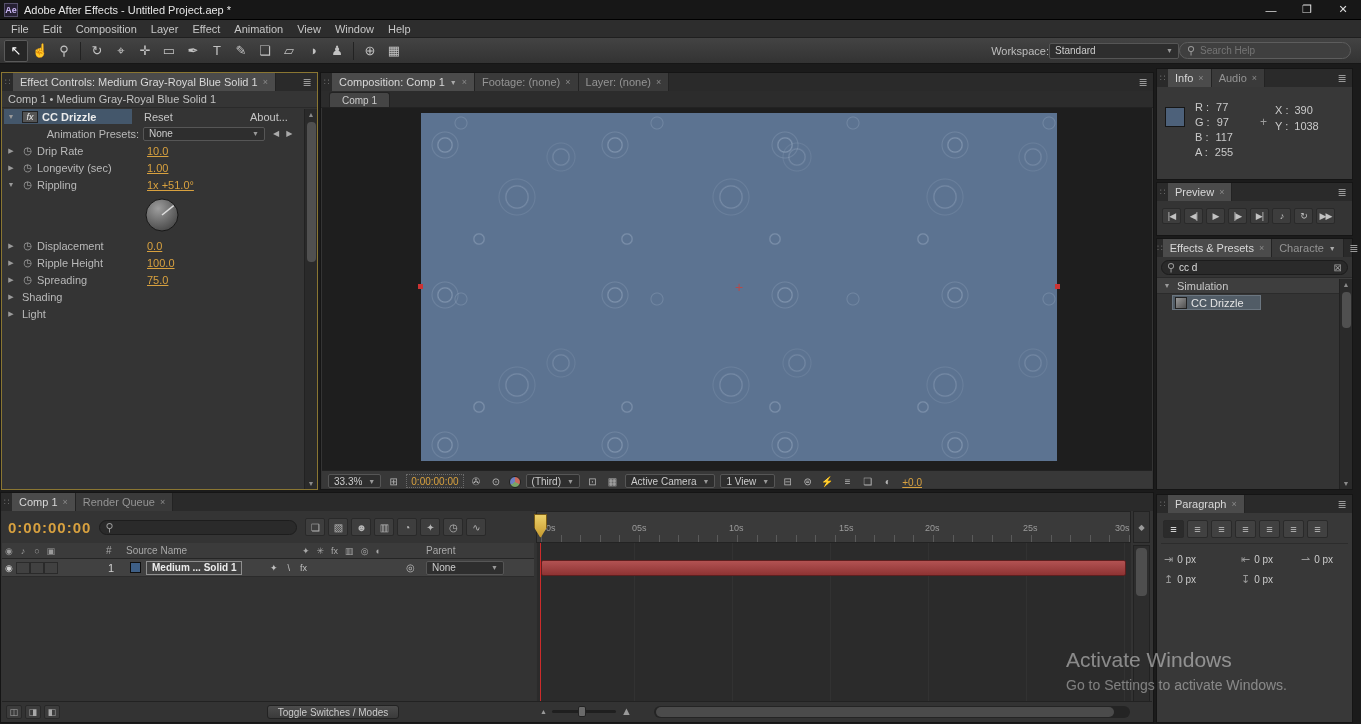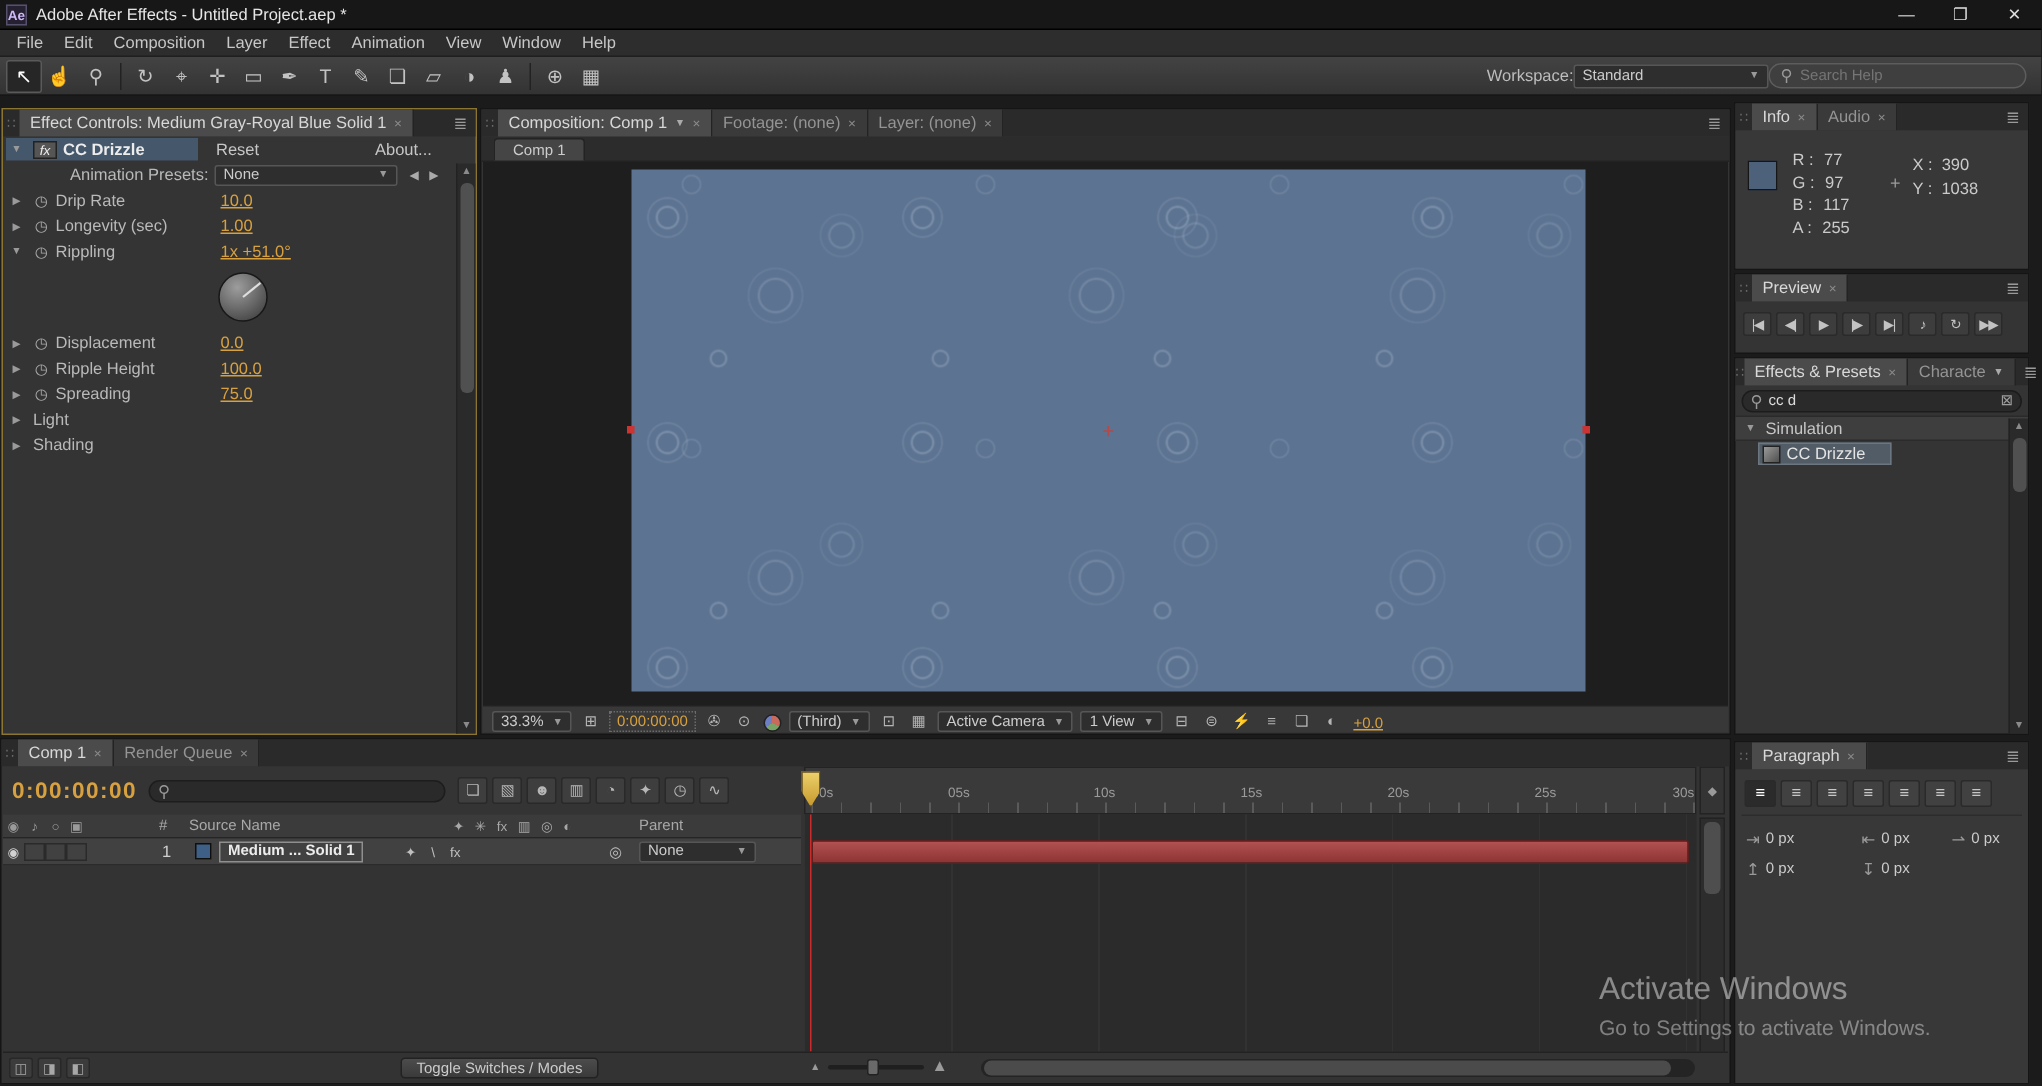--- a/index.html
+++ b/index.html
@@ -127,21 +127,21 @@
 
   
   .tl{left:0;top:492px;width:1154px;height:231px;position:absolute;background:#333;border:1px solid #151515}
   .tl-header{position:absolute;left:1px;top:18px;width:532px;height:32px;background:#343434;display:flex;align-items:center;gap:8px;padding:0 6px}
   .tl-timecode{color:#d8a13f;font-size:15px;font-weight:bold;letter-spacing:1px}
   .tl-search{width:198px;height:15px;border-radius:8px;background:#2a2a2a;border:1px solid #1d1d1d;display:flex;align-items:center;padding:0 5px;gap:4px;color:#888}
   .tl-hicons{display:flex;gap:3px}
   .tl-hbtn{width:20px;height:18px;display:flex;align-items:center;justify-content:center;color:#b6b6b6;background:#3e3e3e;border:1px solid #292929;border-radius:2px;font-size:10px}
   .ruler{position:absolute;left:535px;top:18px;width:595px;height:32px;background:#3a3a3a;border:1px solid #232323}
   .ruler-label{position:absolute;top:11px;color:#9b9b9b;font-size:9px}
-  .rl0{left:4px}.rl1{left:95px}.rl2{left:192px}.rl3{left:290px}.rl4{left:388px}.rl5{left:486px}.rl6{left:578px}
+  .rl0{left:4px}.rl1{left:95px}.rl2{left:192px}.rl3{left:302px}.rl4{left:388px}.rl5{left:486px}.rl6{left:578px}
   .ruler-ticks{position:absolute;left:4px;right:0;bottom:0;height:7px;background:repeating-linear-gradient(90deg,#5a5a5a 0 1px,transparent 1px 19.6px)}
   .marker-bin{position:absolute;left:1132px;top:18px;width:17px;height:32px;background:#343434;border:1px solid #232323;display:flex;align-items:center;justify-content:center;color:#9a9a9a;font-size:8px}
   .tl-cols{position:absolute;left:1px;top:50px;width:532px;height:16px;background:#3b3b3b;border-bottom:1px solid #252525;display:flex;align-items:center;font-size:10px;color:#a8a8a8}
   .av-cell{width:14px;text-align:center;font-size:9px;color:#9a9a9a}
   .col-idx{position:absolute;left:104px}
   .col-src{position:absolute;left:124px}
   .col-sw{position:absolute;left:300px;display:flex;gap:7px;font-size:9px}
   .col-parent{position:absolute;left:424px}
   .tl-layer{position:absolute;left:1px;top:66px;width:532px;height:18px;background:#414141;border-bottom:1px solid #2b2b2b;display:flex;align-items:center}
   .lr-eye{width:14px;text-align:center;font-size:9px;color:#d0d0d0}
@@ -233,20 +233,21 @@
 
 <div class="panel ec">
   <div class="tabs">
     <span class="grip">∷</span>
     <span class="tab active">
       <span>Effect Controls: Medium Gray-Royal Blue Solid 1</span>
       <span class="tabx">×</span>
     </span>
     <span class="panel-menu">≣</span>
   </div>
+  <div class="breadcrumb">Comp 1 • Medium Gray-Royal Blue Solid 1</div>
   <div class="ec-body">
     <div class="ec-row">
       <span class="sel-bar"></span>
       <span class="twirl" style="z-index:1">▼</span>
       <span class="fxicon">fx</span>
       <span class="ename">CC Drizzle</span>
       <span class="reset">Reset</span>
       <span class="about">About...</span>
     </div>
     <div class="ec-row">
@@ -303,25 +304,25 @@
       <span class="pval">100.0</span>
     </div>
     <div class="ec-row">
       <span class="twirl">▶</span>
       <span class="sw">◷</span>
       <span class="plbl">Spreading</span>
       <span class="pval">75.0</span>
     </div>
     <div class="ec-row">
       <span class="twirl">▶</span>
+      <span class="plbl">Shading</span>
+    </div>
+    <div class="ec-row">
+      <span class="twirl">▶</span>
       <span class="plbl">Light</span>
-    </div>
-    <div class="ec-row">
-      <span class="twirl">▶</span>
-      <span class="plbl">Shading</span>
     </div>
   </div>
   <div class="vscroll">
     <span class="sarrow">▲</span>
     <span class="sthumb"></span>
     <span class="sarrow bottom">▼</span>
   </div>
 </div>
 
 <div class="panel comp">

